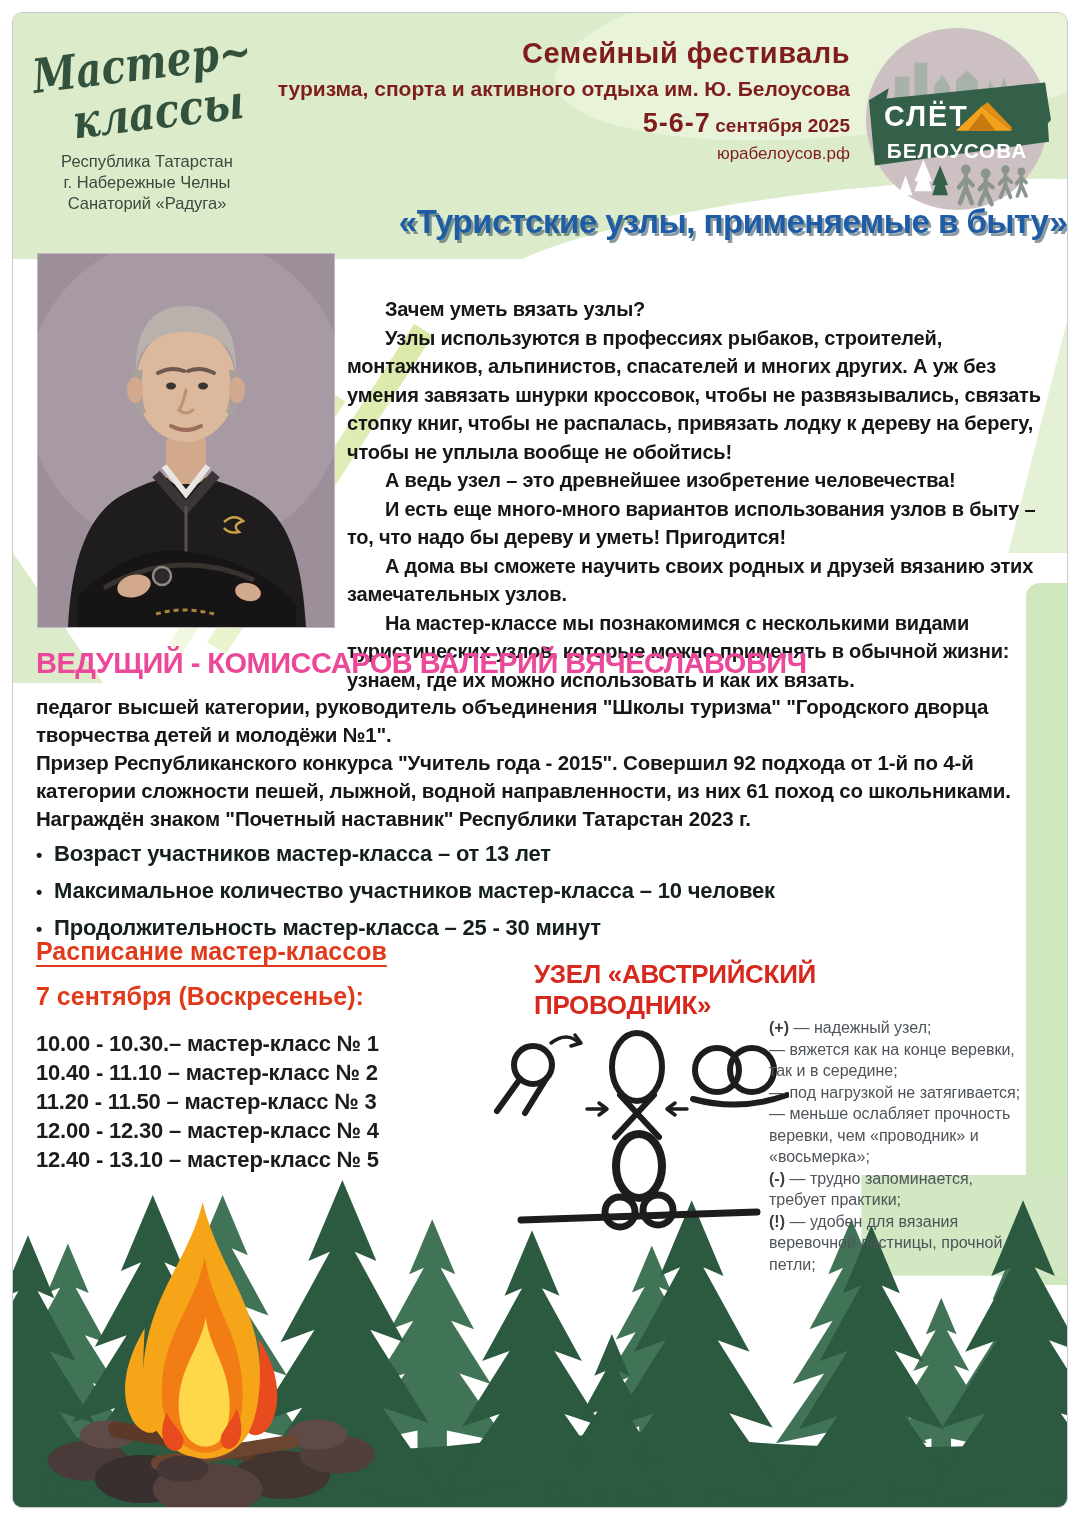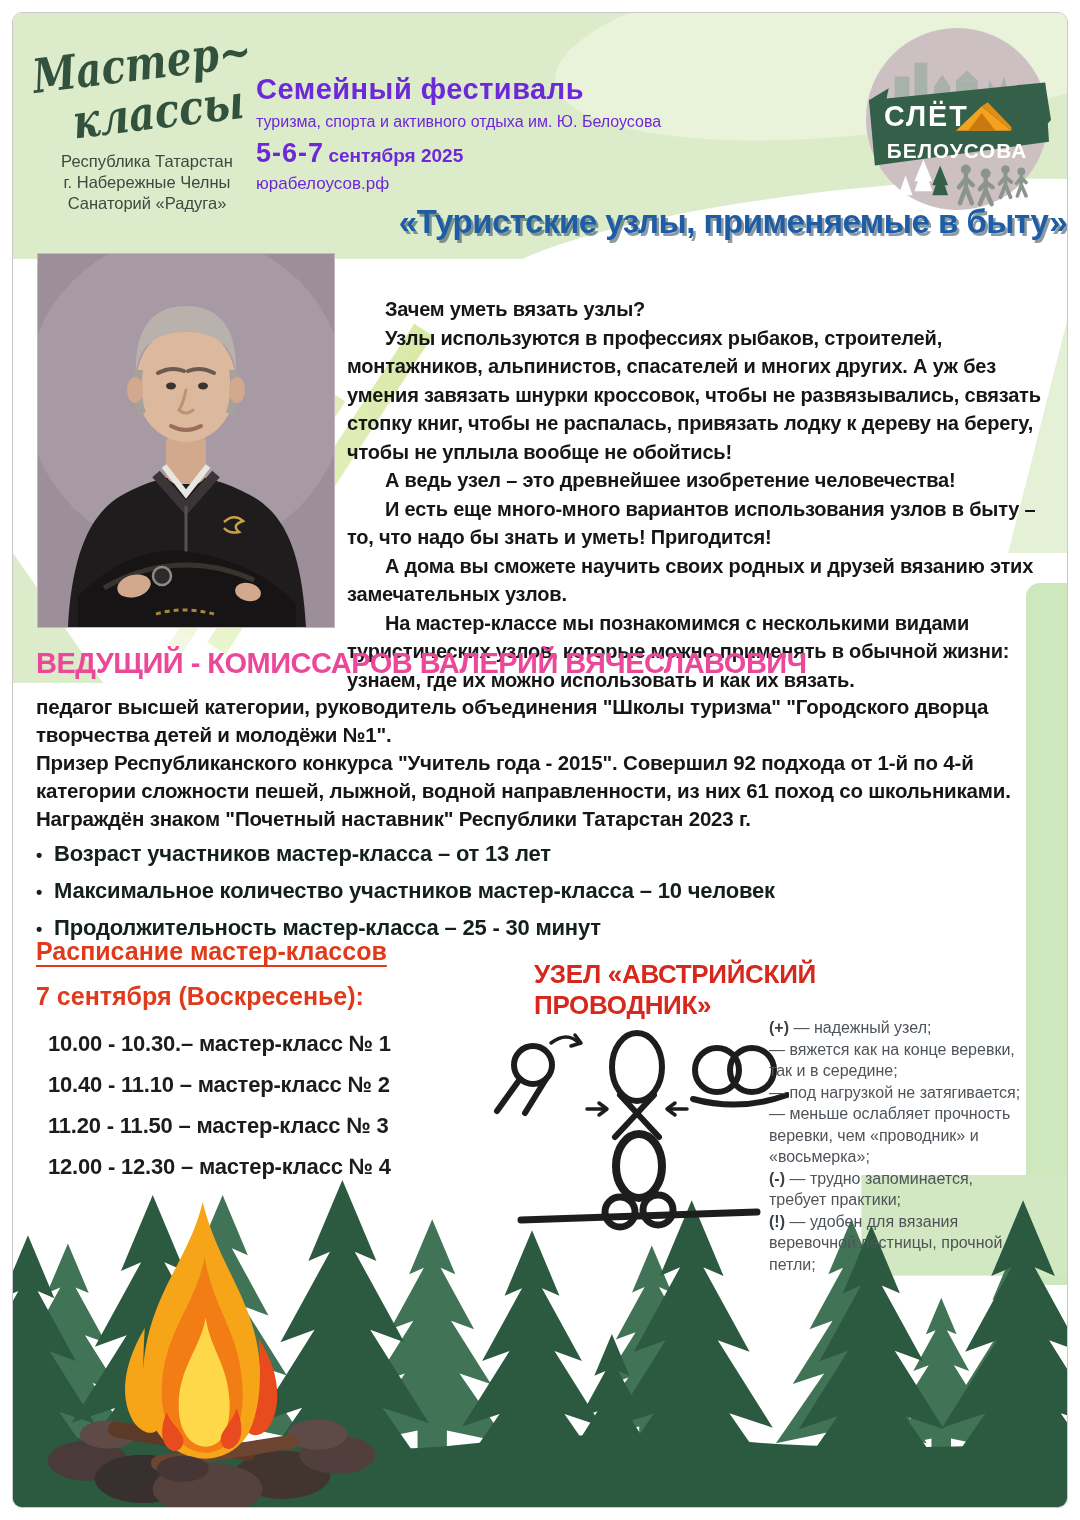--- a/index.html
+++ b/index.html
@@ -10,23 +10,23 @@
 
   
   .header-band{position:absolute;left:0;top:0;width:100%;height:246px;background:#dcecca;z-index:0;}
   .swoosh-light{position:absolute;left:540px;top:-60px;width:640px;height:180px;background:#e8f3da;
                 border-radius:50%;transform:rotate(-7deg);z-index:1;}
   .swoosh-white{position:absolute;left:470px;top:176px;width:740px;height:130px;background:#ffffff;
                 border-radius:50%;transform:rotate(-6deg);z-index:1;}
   .logo-svg{position:absolute;left:16px;top:14px;width:240px;height:122px;z-index:2;}
   .location{position:absolute;left:18px;top:138px;width:232px;text-align:center;z-index:2;
             color:#3c4a40;font-size:16.5px;line-height:21px;}
-  .fest{position:absolute;left:243px;top:24px;width:594px;text-align:left;color:#6d28d9;z-index:2;margin-top:36px;}
+  .fest{position:absolute;left:243px;top:24px;width:594px;text-align:right;color:#7f1d1d;z-index:2;}
   .fest-title{font-size:29px;font-weight:bold;letter-spacing:.5px;}
-  .fest-sub{font-size:16px;font-weight:normal;margin-top:7px;}
+  .fest-sub{font-size:21px;font-weight:bold;margin-top:7px;}
   .fest-dates{margin-top:7px;font-weight:bold;}
   .fest-dates .big{font-size:27px;letter-spacing:1px;}
   .fest-dates .small{font-size:19px;}
   .website{font-size:17px;margin-top:5px;}
   .badge-svg{position:absolute;left:850px;top:12px;width:188px;height:188px;z-index:3;}
 
   
   .main-title{position:absolute;left:0;top:190px;width:100%;text-align:right;z-index:2;
               color:#1e5ca6;font-size:33px;font-weight:bold;letter-spacing:-0.5px;
               text-shadow:2.5px 2.5px 0 rgba(25,55,70,.5);}
@@ -50,21 +50,21 @@
   .bullets li{display:flex;align-items:baseline;margin-bottom:10px;
               color:#14201a;font-size:22px;font-weight:bold;line-height:26px;letter-spacing:-0.2px;}
   .bullets .dot{font-size:18px;margin-right:12px;color:#14201a;}
 
   
   .schedule{position:absolute;left:23px;top:924px;width:480px;z-index:2;}
   .schedule-h{margin:0;color:#e03a1b;font-size:25px;font-weight:bold;
               text-decoration:underline;text-underline-offset:5px;}
   .schedule-day{margin-top:16px;color:#e03a1b;font-size:25px;font-weight:bold;}
   .schedule-items{margin-top:18px;color:#1c1c1c;font-size:22px;font-weight:bold;line-height:29px;letter-spacing:-0.2px;}
-  .schedule-items p{margin:12px;}
+  .schedule-items p{margin:0;}
 
   
   .knot-title{position:absolute;left:521px;top:946px;width:330px;z-index:2;
               color:#d6281c;font-size:26px;font-weight:bold;line-height:31px;letter-spacing:-0.3px;}
   .knot-svg{position:absolute;left:476px;top:1002px;width:300px;height:256px;z-index:2;}
   .notes{position:absolute;left:756px;top:1004px;width:256px;z-index:2;
          color:#4e5459;font-size:16px;line-height:21.5px;}
   .note-line b{color:#3c4146;}
   .note-line b::after{content:" ";}
 
@@ -198,21 +198,21 @@
     <ellipse cx="96" cy="332" rx="17" ry="11" fill="#d3a98d" transform="rotate(-15 96 332)"></ellipse>
     <ellipse cx="210" cy="338" rx="13" ry="9" fill="#d3a98d" transform="rotate(12 210 338)"></ellipse>
     <circle cx="124" cy="322" r="9" fill="#2c2a2b" stroke="#8e8a86" stroke-width="2.5"></circle>
     <path d="M118 360 q 26 -8 58 0" stroke="#a9853d" stroke-width="3" fill="none" stroke-dasharray="5 4"></path>
   </svg>
 
   <div class="intro">
     <p>Зачем уметь вязать узлы?</p>
     <p>Узлы используются в профессиях рыбаков, строителей, монтажников, альпинистов, спасателей и многих других.  А уж без умения завязать шнурки кроссовок, чтобы не развязывались, связать стопку книг, чтобы не распалась,  привязать лодку к дереву на берегу, чтобы не уплыла вообще не обойтись!</p>
     <p>А ведь узел – это древнейшее изобретение человечества!</p>
-    <p>И есть еще много-много вариантов использования узлов в быту – то, что надо бы  знать и уметь!  Пригодится!</p>
+    <p>И есть еще много-много вариантов использования узлов в быту – то, что надо бы  дереву и уметь!  Пригодится!</p>
     <p>А дома вы сможете научить своих родных и друзей вязанию этих замечательных узлов.</p>
     <p>На мастер-классе мы познакомимся с несколькими видами туристических узлов, которые можно применять в обычной жизни: узнаем, где их можно использовать и как их вязать.</p>
   </div>
 
   <h2 class="presenter-h" style="margin:0;">ВЕДУЩИЙ - КОМИССАРОВ ВАЛЕРИЙ ВЯЧЕСЛАВОВИЧ</h2>
   <div class="bio">
     <p>педагог высшей категории, руководитель объединения "Школы туризма" "Городского дворца творчества детей и молодёжи №1".</p>
     <p>Призер Республиканского конкурса "Учитель года - 2015". Совершил 92 подхода от 1-й по 4-й категории сложности пешей, лыжной, водной направленности,  из них 61  поход со школьниками.</p>
     <p>Награждён знаком "Почетный наставник"  Республики Татарстан 2023 г.</p>
   </div>
@@ -233,20 +233,21 @@
   </ul>
 
   <div class="schedule">
     <h3 class="schedule-h">Расписание мастер-классов</h3>
     <div class="schedule-day">7 сентября (Воскресенье):</div>
     <div class="schedule-items">
       <p>10.00 - 10.30.– мастер-класс № 1</p>
       <p>10.40 - 11.10 – мастер-класс № 2</p>
       <p>11.20 - 11.50 – мастер-класс № 3</p>
       <p>12.00 - 12.30 – мастер-класс № 4</p>
+      <p>12.40 - 13.10 – мастер-класс № 5</p>
     </div>
   </div>
 
   <div class="knot-title">
     <span>УЗЕЛ «АВСТРИЙСКИЙ</span><br>
     <span>ПРОВОДНИК»</span>
   </div>
 
   <svg class="knot-svg" viewBox="0 0 300 256">
     <g stroke="#1d1d1d" fill="none" stroke-linecap="round" stroke-linejoin="round">

